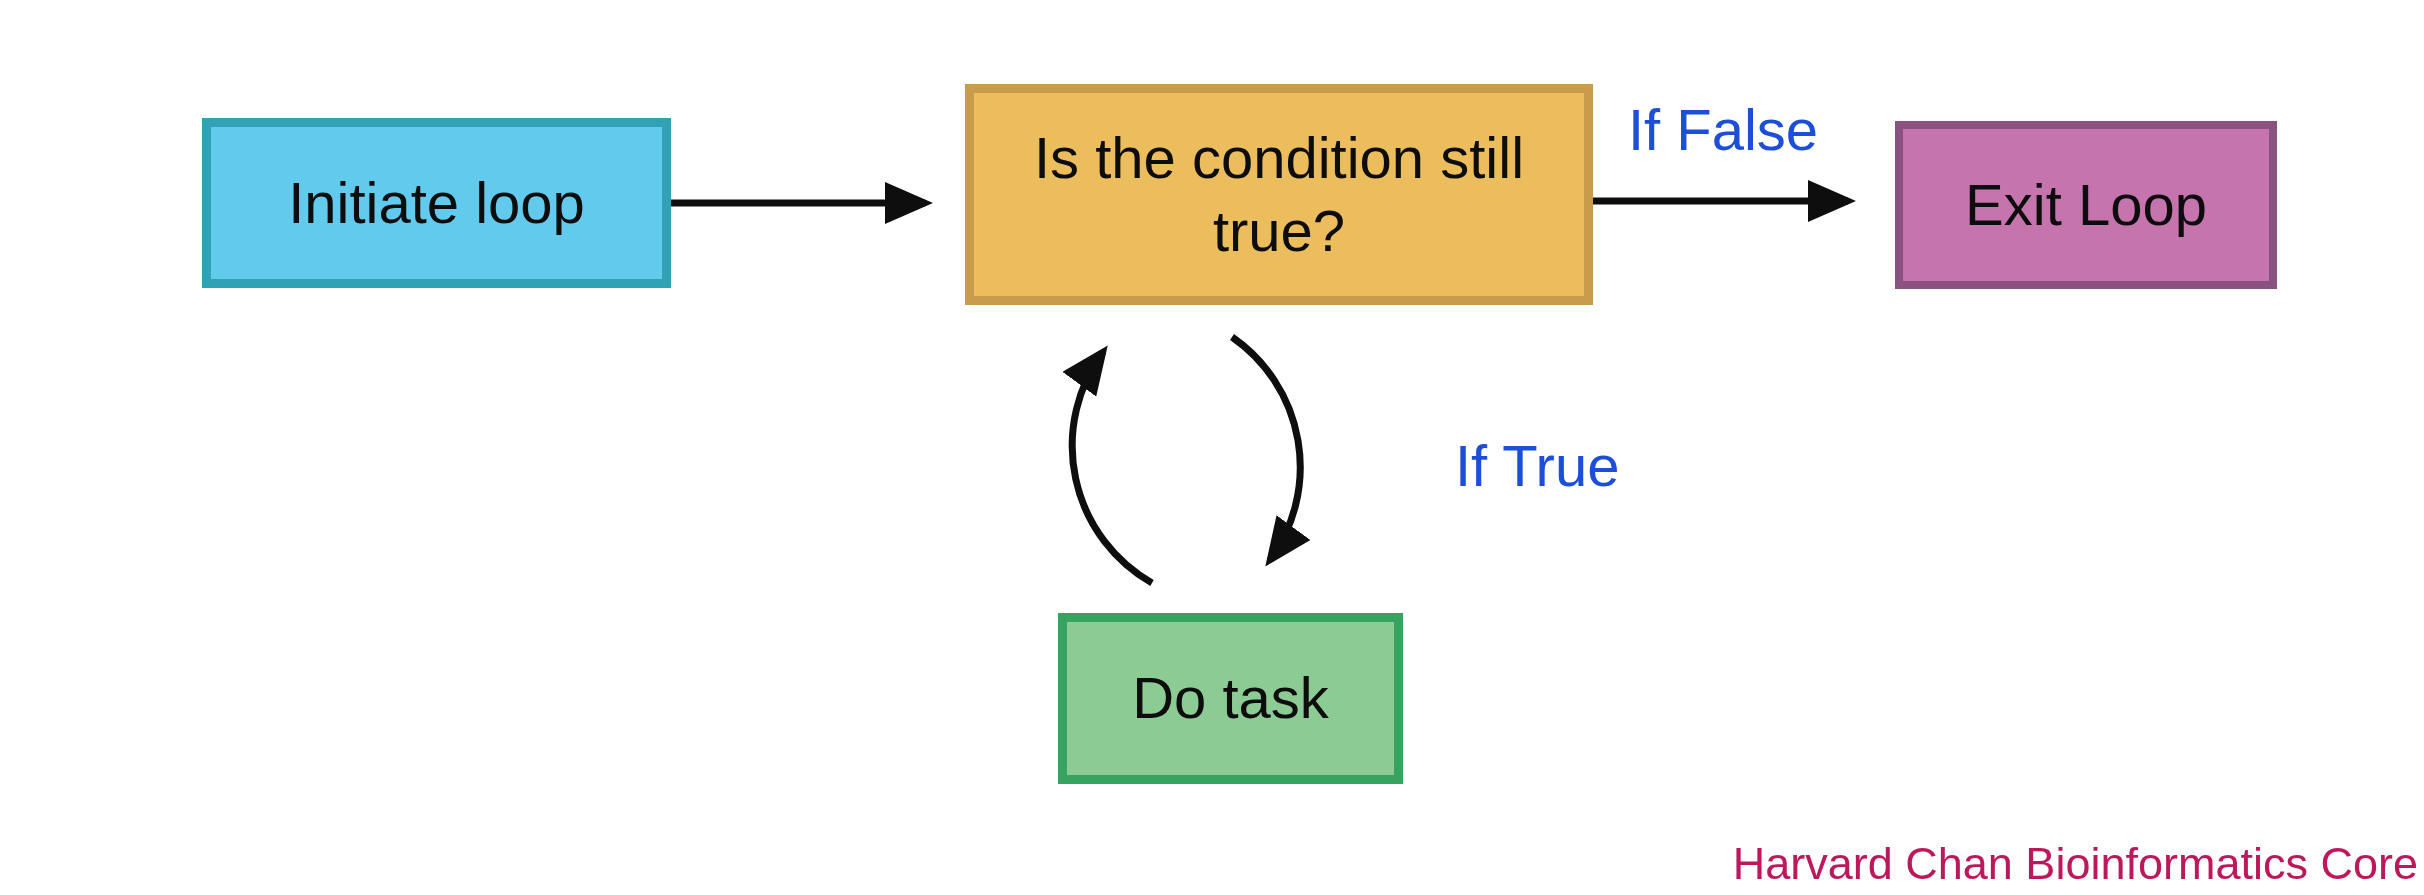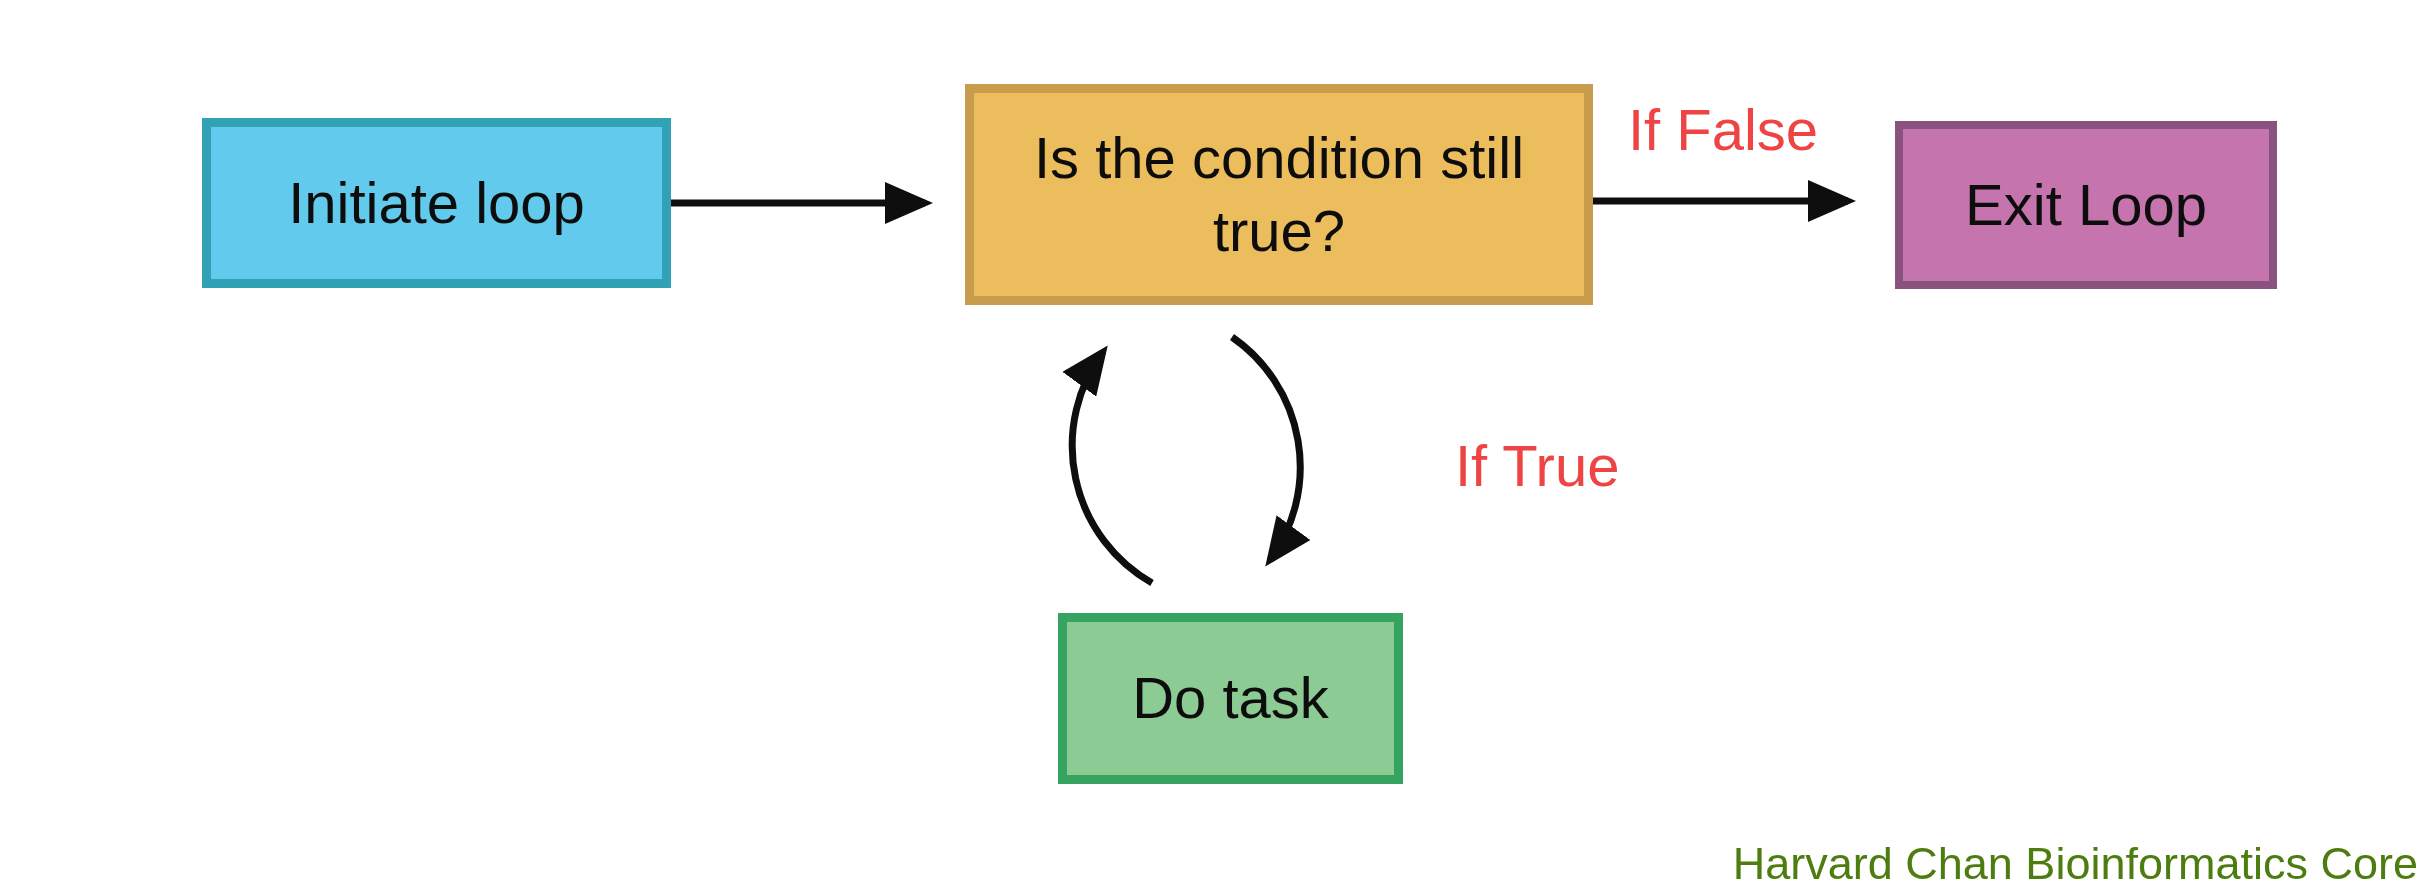--- a/index.html
+++ b/index.html
@@ -30,31 +30,31 @@
     color: #0d0d0d;
   }
   #node-initiate  { left: 154px;  top: 118px; width: 469px; height: 170px; margin-left: 48px; }
   #node-condition { left: 965px;  top: 84px;  width: 628px; height: 221px; padding: 0 44px; }
   #node-exit      { left: 1895px; top: 121px; width: 382px; height: 168px; border-width: 8px; }
   #node-dotask    { left: 1058px; top: 613px; width: 345px; height: 171px; }
   .edge-label {
     position: absolute;
     font-size: 58px;
     white-space: nowrap;
-    color: #ef4444;
+    color: #1d4ed8;
   }
   #label-if-false { left: 1588px; top: 96px; width: 270px; text-align: center; }
   #label-if-true  { left: 1438px; top: 432px; margin-left: 17px; }
   .attribution {
     position: absolute;
     right: 6px;
     top: 838px;
     font-size: 45px;
     white-space: nowrap;
-    color: #4d7c0f;
+    color: #be185d;
   }
 </style>
 </head>
 <body>
 
 <div class="canvas">
 
   <svg class="arrow-layer" viewBox="0 0 2424 895">
     <defs>
       <marker id="ah" viewBox="0 0 48 42" refX="40" refY="21" markerWidth="48" markerHeight="42" markerUnits="userSpaceOnUse" orient="auto">

